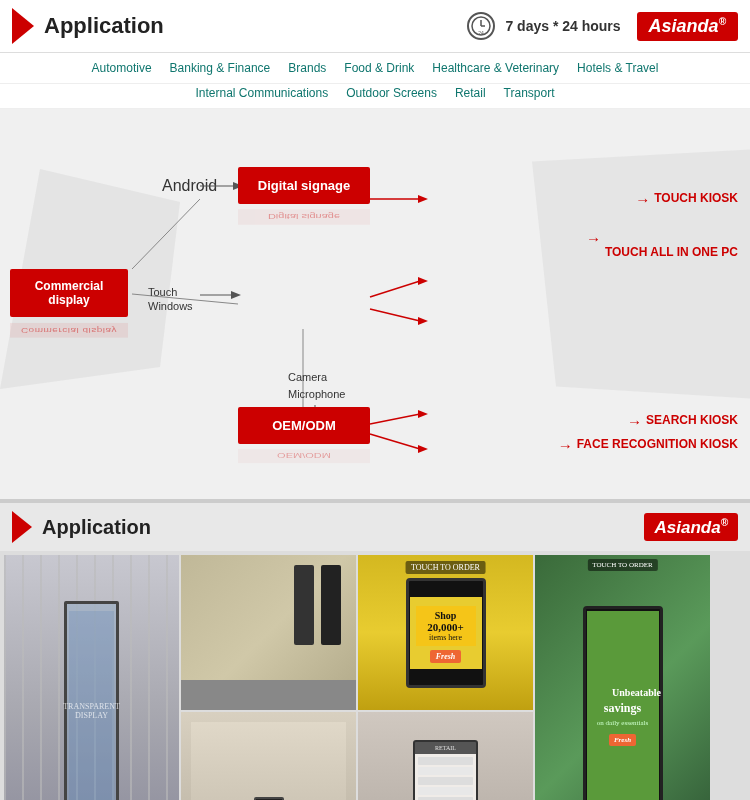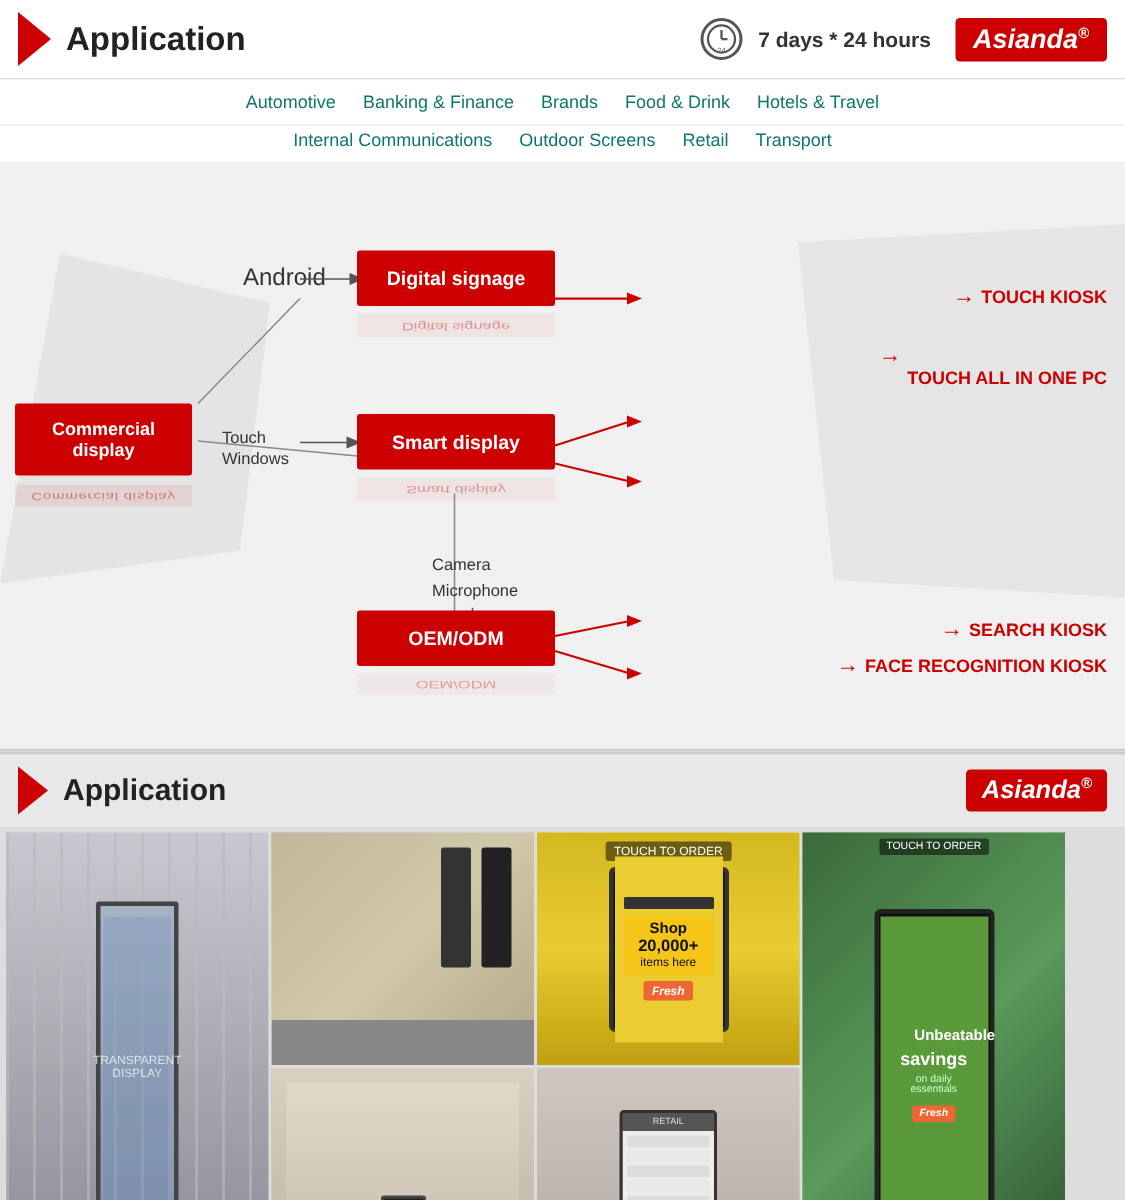--- a/index.html
+++ b/index.html
@@ -27,21 +27,21 @@
 
     
     .bottom-section { background: #fff; }
     .bottom-header { display: flex; align-items: center; background: #e8e8e8; padding: 8px 12px; border-top: 2px solid #ccc; }
     .bottom-triangle { width: 0; height: 0; border-top: 16px solid transparent; border-bottom: 16px solid transparent; border-left: 20px solid #c00; margin-right: 10px; }
     .bottom-title { font-size: 20px; font-weight: bold; color: #222; flex: 1; }
     .bottom-logo { background: #c00; color: #fff; font-size: 17px; font-weight: bold; padding: 4px 10px; border-radius: 3px; font-style: italic; }
 
     
     .photo-grid { display: grid; grid-template-columns: 175px 175px 175px 175px; grid-template-rows: 155px 155px; gap: 2px; padding: 4px; background: #ddd; }
-    .photo-cell { background: #888; overflow: hidden; position: relative; display: flex; align-items: flex-start; justify-content: center; }
+    .photo-cell { background: #888; overflow: hidden; position: relative; display: flex; align-items: flex-start; justify-content: center; font-family: Liberation Serif, serif; }
     .photo-cell.tall { grid-row: span 2; }
 
     
     .photo-1 { background: linear-gradient(135deg, #c8c8c8 0%, #e0e0e0 40%, #a0a0a0 100%); }
     .photo-2 { background: linear-gradient(135deg, #b0b0b0 0%, #d0d0d0 50%, #909090 100%); }
     .photo-3 { background: linear-gradient(135deg, #e8c830 0%, #f0d840 50%, #c8a820 100%); }
     .photo-4 { background: linear-gradient(135deg, #4a7a4a 0%, #6aaa6a 50%, #2a5a2a 100%); }
     .photo-5 { background: linear-gradient(135deg, #b0b0b0 0%, #c8c8c8 50%, #909090 100%); }
     .photo-6 { background: linear-gradient(135deg, #c0c0c0 0%, #e0e0e0 50%, #a0a0a0 100%); }
 
@@ -74,20 +74,21 @@
     <div class="logo-box">
       <span>Asianda</span><span class="logo-r">®</span>
     </div>
   </div>
 
   <div class="nav">
     <span class="nav-item">Automotive</span>
     <span class="nav-item">Banking &amp; Finance</span>
     <span class="nav-item">Brands</span>
     <span class="nav-item">Food &amp; Drink</span>
+    <span class="nav-item">Healthcare &amp; Veterinary</span>
     <span class="nav-item">Hotels &amp; Travel</span>
   </div>
   <div class="nav" style="border-top:none;padding-top:0">
     <span class="nav-item">Internal Communications</span>
     <span class="nav-item">Outdoor Screens</span>
     <span class="nav-item">Retail</span>
     <span class="nav-item">Transport</span>
   </div>
 
   <div class="diagram-container">
@@ -135,24 +136,20 @@
       <div style="background:#c00;color:#fff;font-size:13px;font-weight:bold;padding:11px 14px;width:132px;text-align:center;border-radius:2px;">Digital signage</div>
       <div style="background:rgba(200,0,0,0.12);color:#c00;font-size:11px;padding:6px 14px;width:132px;text-align:center;transform:scaleY(-0.65);opacity:0.4;margin-top:1px;">Digital signage</div>
     </div>
 
     <div style="position:absolute;left:148px;top:176px;font-size:11px;color:#333;line-height:1.3;">Touch<br>Windows</div>
     <svg style="position:absolute;left:195px;top:174px;width:50px;height:24px;">
       <line x1="5" y1="12" x2="38" y2="12" stroke="#555" stroke-width="1"></line>
       <polygon points="36,8 46,12 36,16" fill="#555"></polygon>
     </svg>
 
-    <div style="position:absolute;left:238px;top:167px;">
-      <div style="background:#c00;color:#fff;font-size:13px;font-weight:bold;padding:11px 14px;width:132px;text-align:center;border-radius:2px;">Smart display</div>
-      <div style="background:rgba(200,0,0,0.12);color:#c00;font-size:11px;padding:6px 14px;width:132px;text-align:center;transform:scaleY(-0.65);opacity:0.4;margin-top:1px;">Smart display</div>
-    </div>
 
     <div style="position:absolute;left:288px;top:260px;font-size:11px;color:#333;line-height:1.5;">Camera<br>Microphone<br>....</div>
     <svg style="position:absolute;left:305px;top:296px;width:20px;height:20px;">
       <line x1="10" y1="0" x2="10" y2="14" stroke="#555" stroke-width="1"></line>
       <polygon points="6,12 10,20 14,12" fill="#555"></polygon>
     </svg>
 
     <div style="position:absolute;left:238px;top:298px;">
       <div style="background:#c00;color:#fff;font-size:13px;font-weight:bold;padding:11px 14px;width:132px;text-align:center;border-radius:2px;">OEM/ODM</div>
       <div style="background:rgba(200,0,0,0.1);color:#c00;font-size:11px;padding:5px 14px;width:132px;text-align:center;transform:scaleY(-0.65);opacity:0.35;margin-top:1px;">OEM/ODM</div>
@@ -212,21 +209,21 @@
         <div style="position:absolute;top:10px;right:42px;width:20px;height:80px;background:#333;border-radius:2px;"></div>
         <div style="position:absolute;bottom:0;left:0;width:100%;height:30px;background:#888;"></div>
       </div>
     </div>
 
     <div class="photo-cell photo-3">
       <div style="width:100%;height:100%;background:linear-gradient(180deg,#d4b820,#e8cc30,#c0a010);position:relative;display:flex;align-items:center;justify-content:center;">
         <div class="touch-badge">TOUCH TO ORDER</div>
 
         <div style="border:3px solid #333;background:#111;width:80px;height:110px;border-radius:4px;position:relative;display:flex;align-items:center;justify-content:center;">
-          <div style="background:#e8cc30;width:72px;height:124px;display:flex;flex-direction:column;align-items:center;justify-content:center;padding:6px;gap:4px;">
+          <div style="background:#e8cc30;width:72px;height:72px;display:flex;flex-direction:column;align-items:center;justify-content:center;padding:6px;gap:4px;">
             <div style="background:#333;width:100%;height:8px;border-radius:1px;"></div>
             <div style="background:#f5c518;padding:4px 2px;text-align:center;width:100%;">
               <div style="font-size:10px;font-weight:bold;color:#111;">Shop</div>
               <div style="font-size:11px;font-weight:bold;color:#111;">20,000+</div>
               <div style="font-size:8px;color:#111;">items here</div>
             </div>
             <div style="background:#e63;color:#fff;font-size:8px;font-style:italic;font-weight:bold;padding:2px 6px;border-radius:2px;">Fresh</div>
           </div>
         </div>
       </div>

